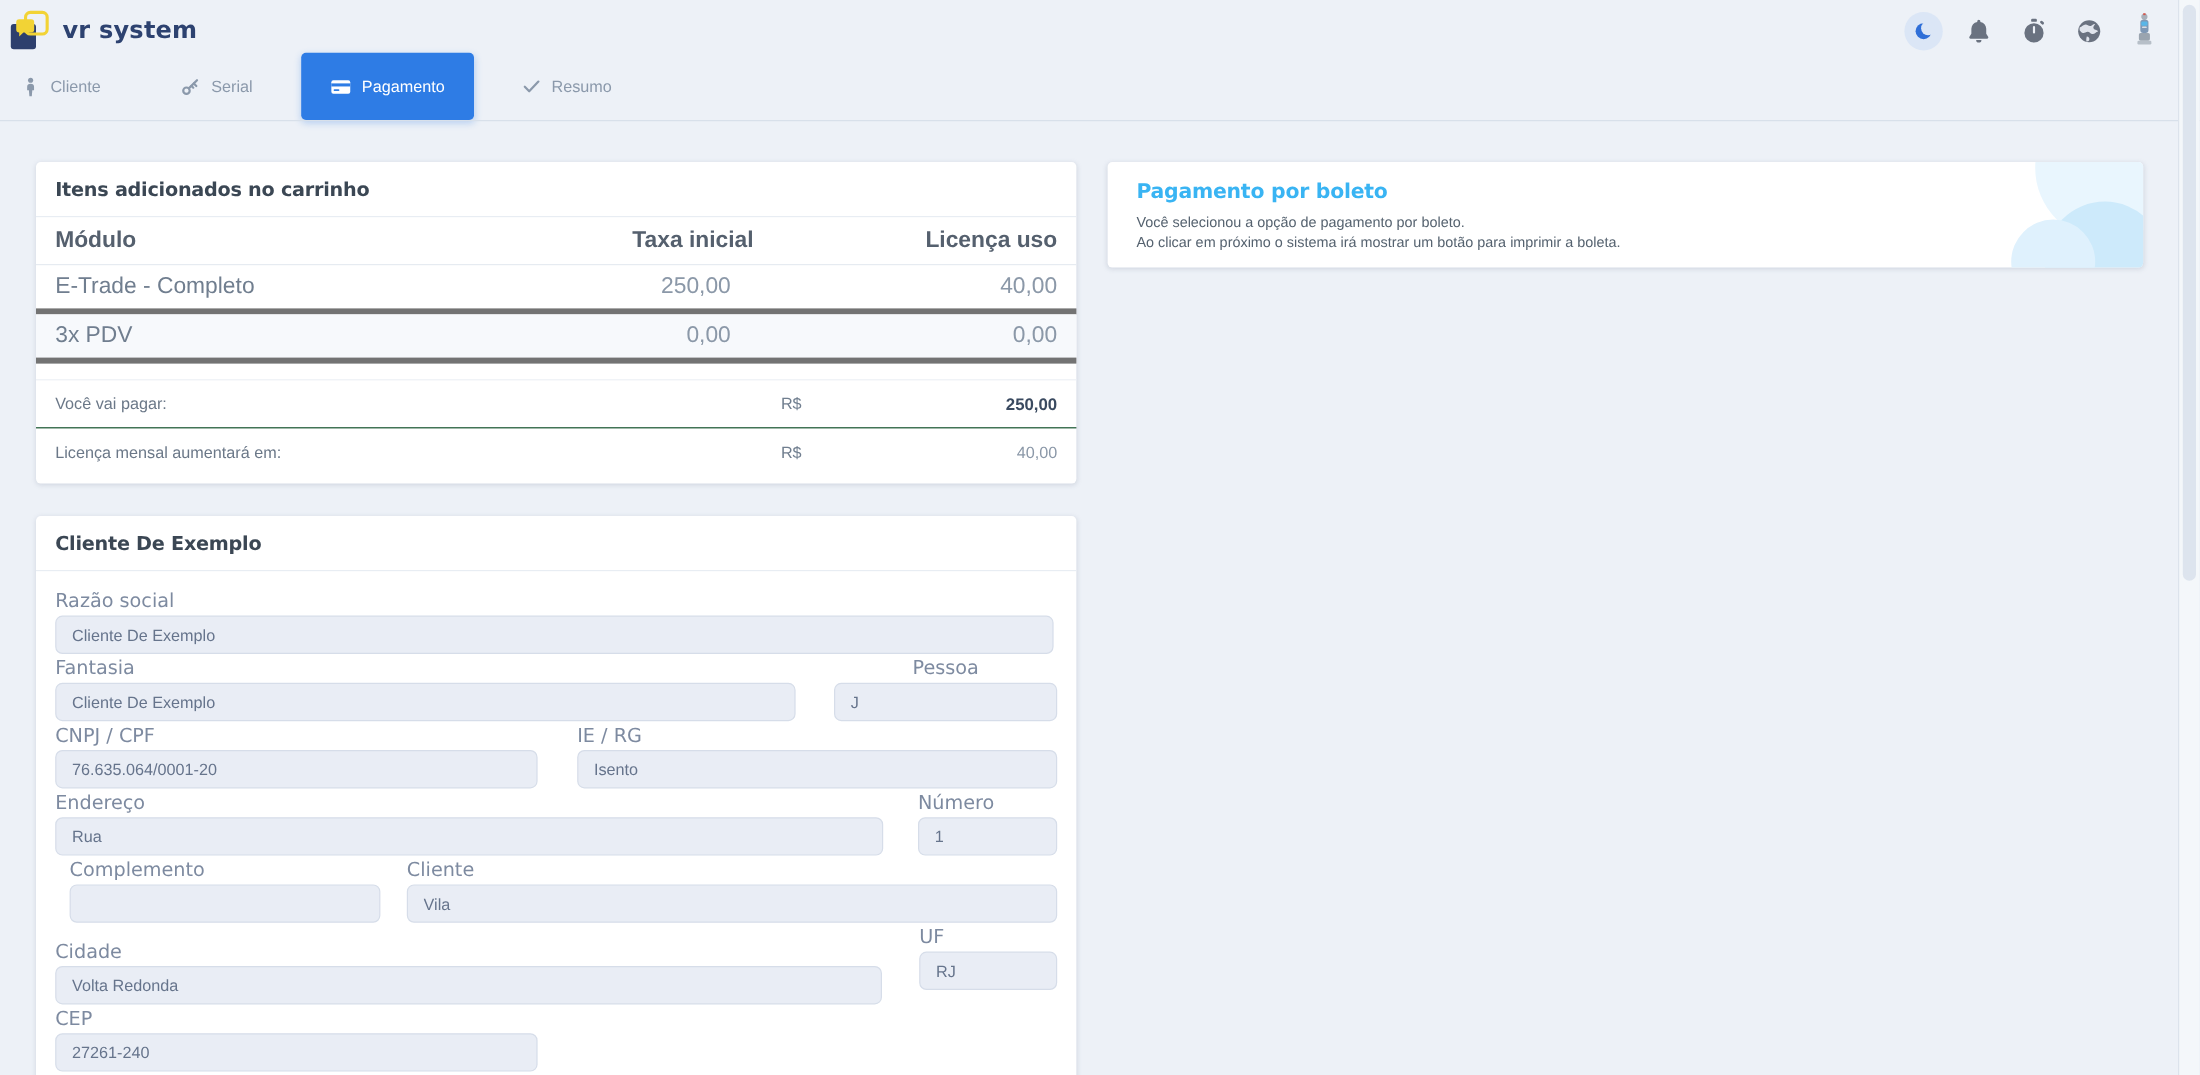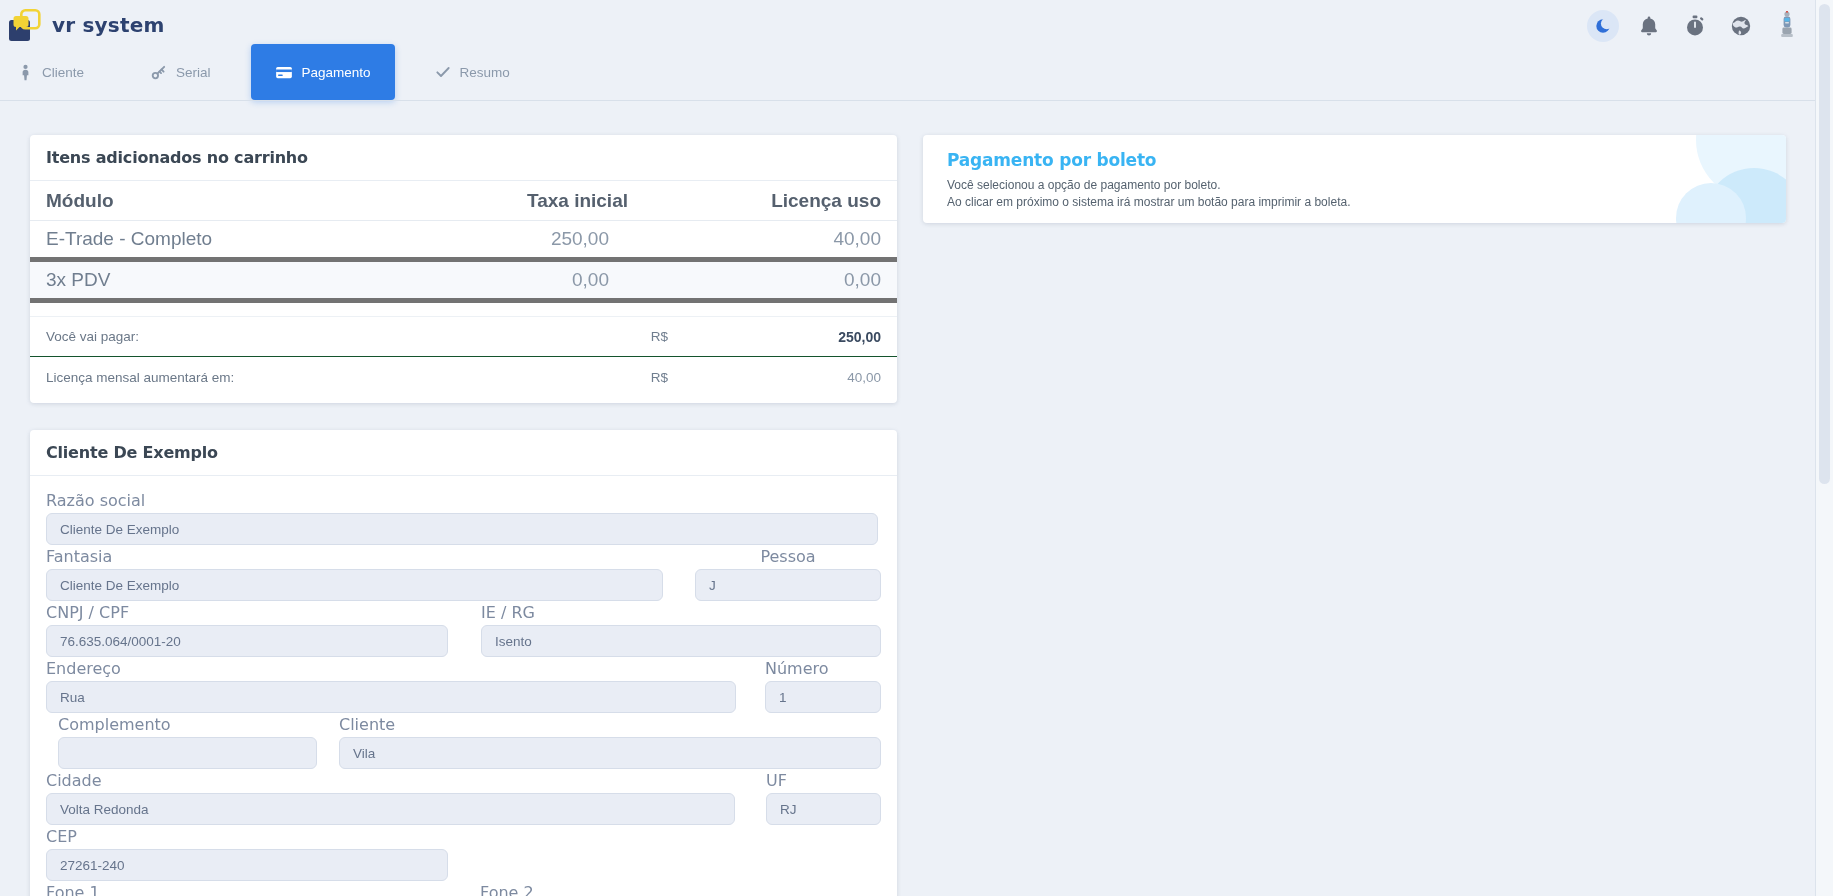--- a/index.html
+++ b/index.html
@@ -59,21 +59,21 @@
 
   
   #client { left:30px; top:430px; width:867px; height:620px; }
   .form { padding:18px 16px 0 16px; }
   .frow { display:flex; margin-bottom:5px; }
   .ffield { display:flex; flex-direction:column; }
   .flabel { font-size:16px; color:#7d8aa0; margin-bottom:5px; line-height:14px; font-family:"DejaVu Sans", sans-serif; }
   .ffield input { height:32px; background:#e9edf5; border:1px solid #d6dde9; border-radius:6px; color:#66748c; font-size:13.5px; padding:0 13px; outline:none; font-family:"Liberation Sans", sans-serif; width:100%; }
   .ml-auto { margin-left:auto; }
   .w832{width:832px;} .w617{width:617px;} .w186{width:186px;align-items:center;} .w402{width:402px;} .w400{width:400px;}
-  .w690{width:690px;} .w116{width:116px;} .w259{width:259px;margin-left:12px;} .w542{width:542px;} .w689{width:689px;}
+  .w690{width:690px;} .w116{width:116px;} .w259{width:259px;margin-left:12px;} .w542{width:542px;} .w689{width:689px;margin-top:12px;}
   .w115{width:115px;} .w401{width:401px;}
 
   
   .scrollbar { position:absolute; right:0; top:0; width:18px; height:896px; background:#f4f7fa; border-left:1px solid #dce3ec; }
   .scroll-thumb { position:absolute; left:3px; top:4px; width:11px; height:480px; background:#dde4ee; border-radius:6px; }
 
   .ico { display:block; }
 </style>
 </head>
 <body>

